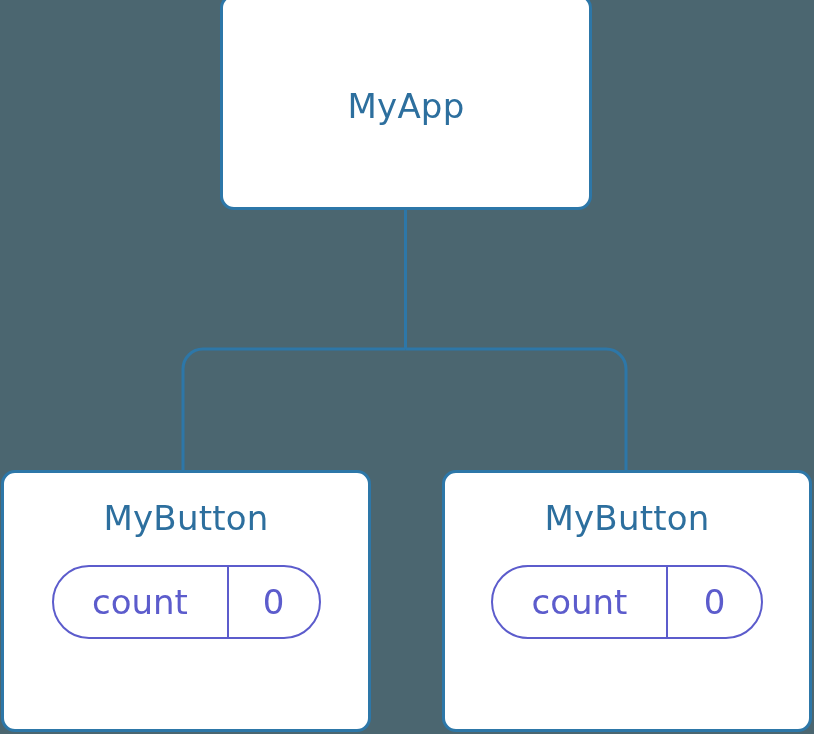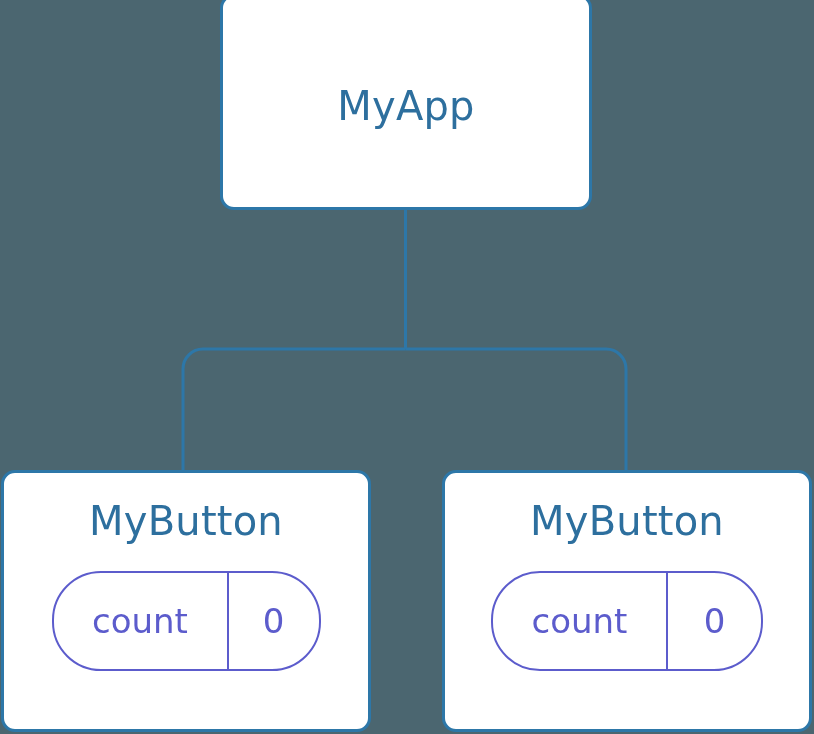--- a/index.html
+++ b/index.html
@@ -35,21 +35,21 @@
     background: #ffffff;
     border: 3px solid #2d77a8;
     border-radius: 14px;
     box-sizing: border-box;
     display: flex;
     flex-direction: column;
     align-items: center;
   }
   .card-title {
     color: #2d6f9e;
-    font-size: 40px;
+    font-size: 34px;
     line-height: 1;
     letter-spacing: 0.2px;
     white-space: nowrap;
   }
 
   #card-root {
     left: 220px;
     top: -6px;
     width: 372px;
     height: 216px;
@@ -71,21 +71,21 @@
     width: 370px;
     height: 262px;
   }
   .child-card .card-title {
     margin-top: 28px;
   }
 
   
   .state-pill {
     margin-top: 30px;
-    height: 100px;
+    height: 74px;
     border: 2px solid #5c5ccc;
     border-radius: 49px;
     box-sizing: border-box;
     display: flex;
     align-items: stretch;
     background: #ffffff;
     overflow: hidden;
   }
   .pill-key,
   .pill-value {

